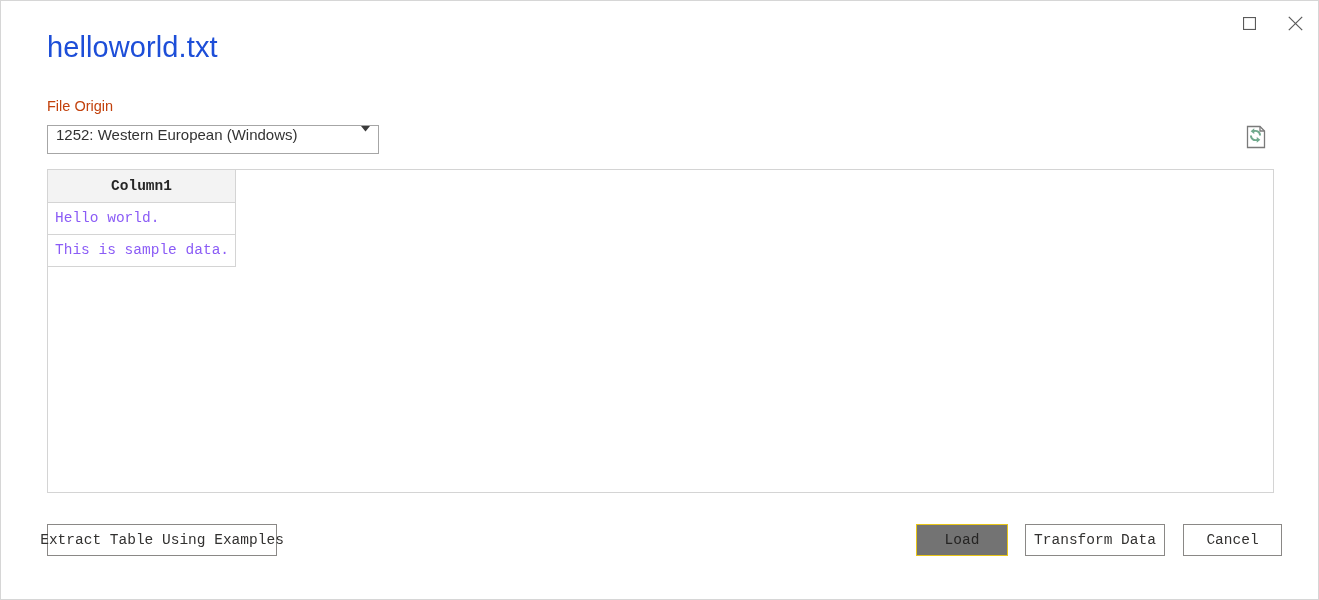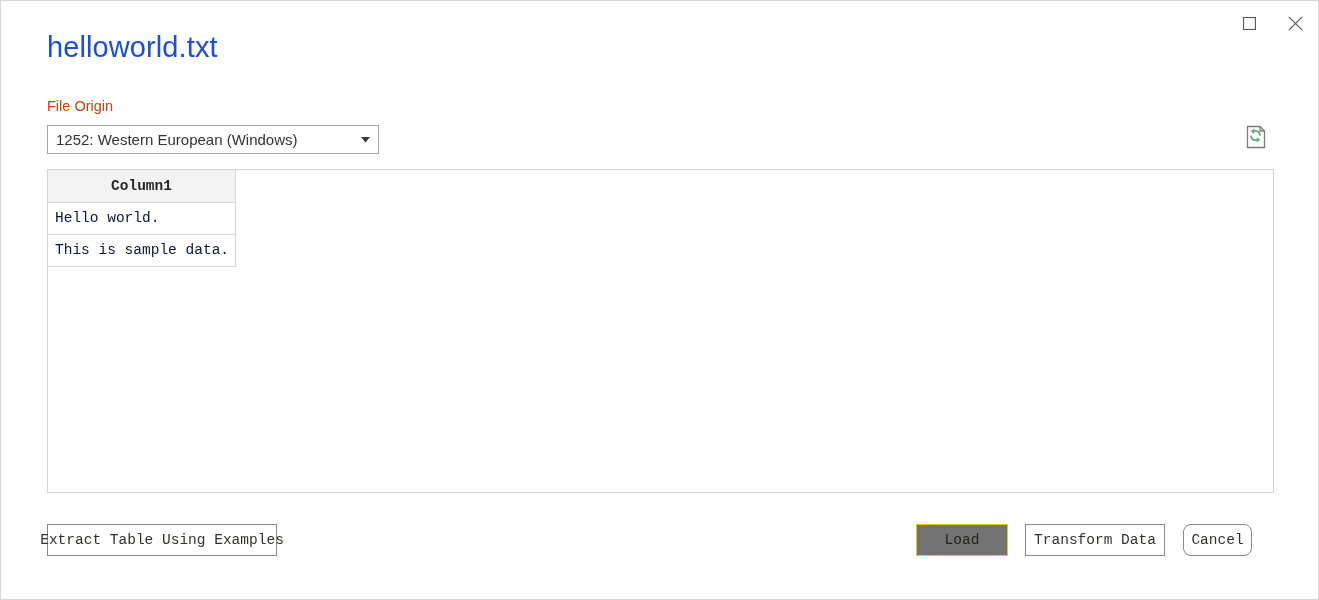--- a/index.html
+++ b/index.html
@@ -67,21 +67,21 @@
   .file-origin-select {
     position: absolute;
     left: 46px;
     top: 124px;
     width: 332px;
     height: 29px;
     box-sizing: border-box;
     border: 1px solid #a6a6a6;
     background: #ffffff;
     display: flex;
-    align-items: center;
+    align-items: flex-start;
     padding: 0 6px 0 8px;
     cursor: default;
   }
   .file-origin-value {
     font-size: 15px;
     color: #333333;
     flex: 1;
     white-space: nowrap;
     overflow: hidden;
   }
@@ -134,21 +134,21 @@
     padding: 0 6px;
   }
   .preview-table td {
     box-sizing: border-box;
     width: 157px;
     height: 32px;
     background: #ffffff;
     border-right: 1px solid #d4d4d4;
     border-bottom: 1px solid #d4d4d4;
     font-size: 14.5px;
-    color: #0f172a;
+    color: #8b5cf6;
     text-align: left;
     padding: 0 6px 0 7px;
     white-space: nowrap;
   }
 
   
   .btn {
     box-sizing: border-box;
     position: absolute;
     height: 32px;
@@ -178,22 +178,21 @@
     color: #252423;
   }
   .btn-transform {
     left: 1024px;
     top: 523px;
     width: 140px;
   }
   .btn-cancel {
     left: 1182px;
     top: 523px;
-    width: 69px;
-    border-radius: 8px;
+    width: 99px;
   }
 </style>
 </head>
 <body>
 
 <div class="window">
 
   <div class="titlebar-controls">
     <div class="ctrl-btn">
       <svg width="13" height="13" viewBox="0 0 13 13">

